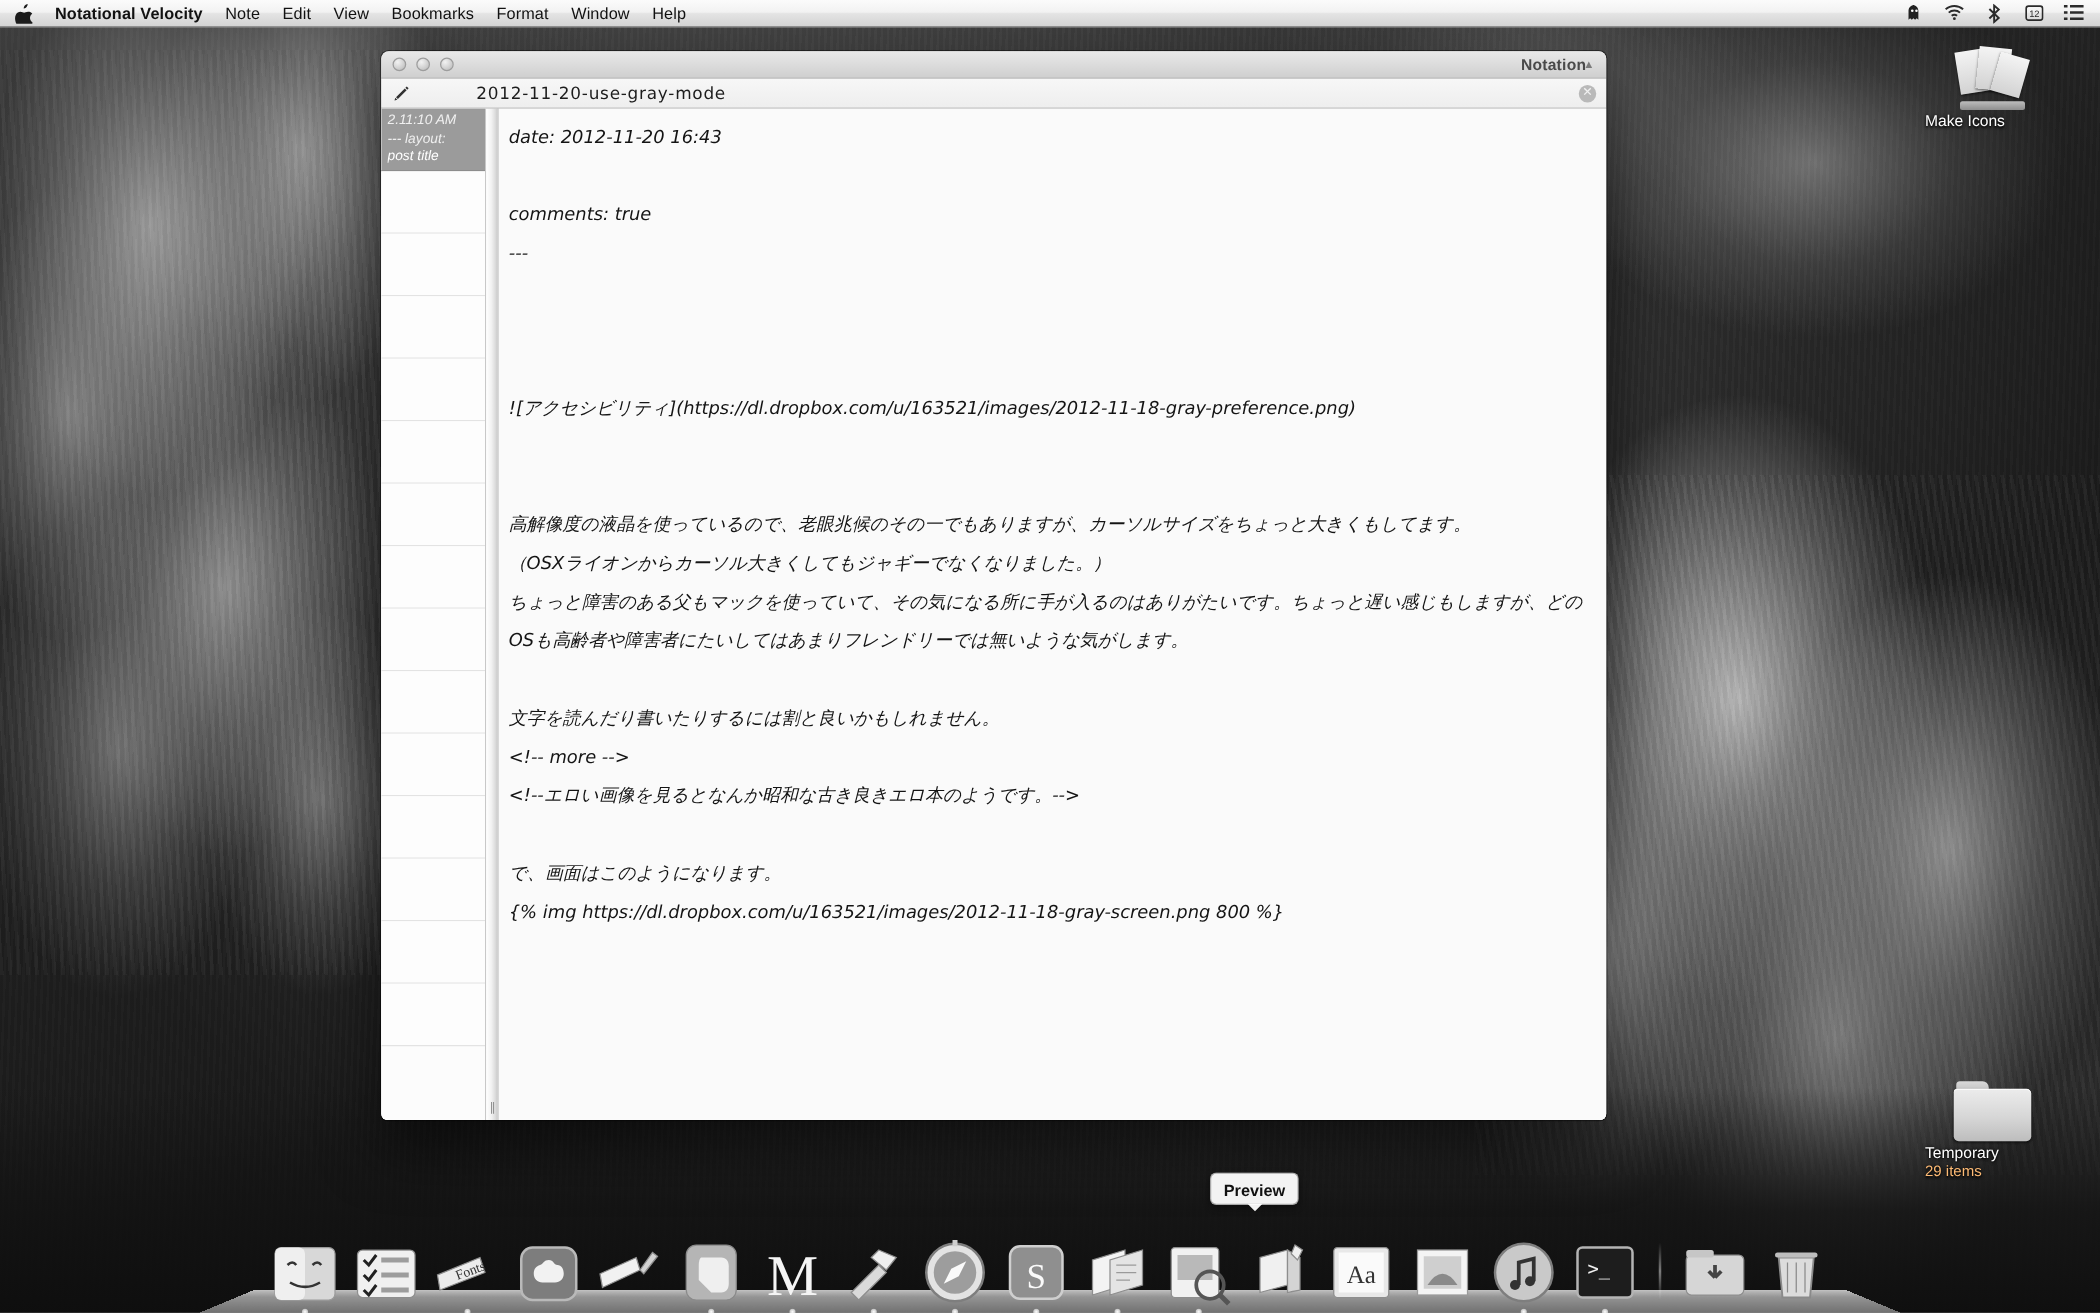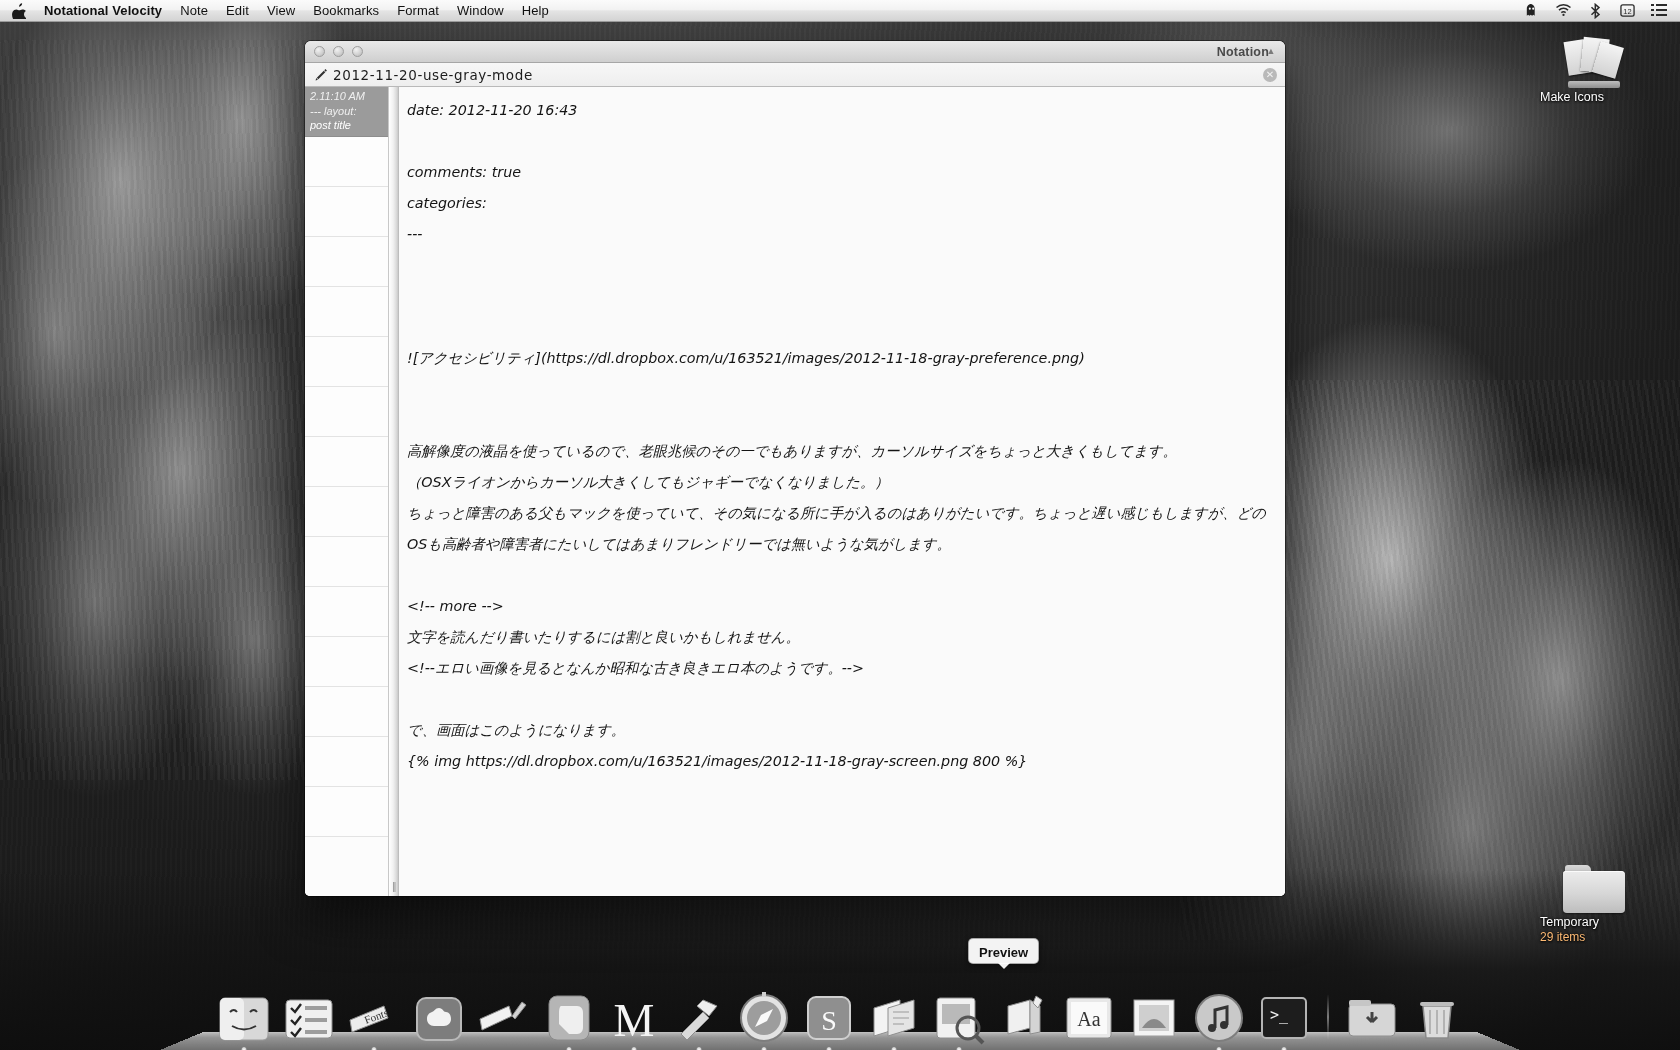--- a/index.html
+++ b/index.html
@@ -115,20 +115,21 @@
   #nvtitle .grip{
     position:absolute; right:8px; top:4px; width:12px; height:12px;
     display:flex; align-items:center; justify-content:center; color:#7b7b7b; font-size:9px;
   }
   #nvsearch{
     height:24px;
     background:linear-gradient(to bottom,#f7f7f7,#eeeeee);
     border-bottom:1px solid #b9b9b9;
     display:flex; align-items:center; padding:0 8px;
     position:relative;
+    gap:48px;
   }
   #nvsearch .pen{ width:16px; height:16px; display:flex; align-items:center; justify-content:center; margin-right:4px; }
   #nvsearch .qv{
     flex:1; font-size:13.5px; color:#1c1c1c; letter-spacing:.6px;
     font-family:"DejaVu Sans","Liberation Sans",sans-serif;
   }
   #nvsearch .clr{
     width:14px; height:14px; border-radius:50%; background:#b9b9b9;
     color:#f2f2f2; font-size:10px; line-height:14px; text-align:center;
     font-family:"Liberation Sans",sans-serif;
@@ -399,34 +400,33 @@
     </div>
 
     <div id="nvdiv">
       <div class="handle">||</div>
     </div>
 
     <div id="editor">
       <div class="p">date: 2012-11-20 16:43</div>
       <div class="blank"></div>
       <div class="p">comments: true</div>
-      <div class="p">categories:</div>
       <div class="p">---</div>
       <div class="blank"></div>
       <div class="blank"></div>
       <div class="blank"></div>
       <div class="p">![アクセシビリティ](https://dl.dropbox.com/u/163521/images/2012-11-18-gray-preference.png)</div>
       <div class="blank"></div>
       <div class="blank"></div>
       <div class="p">高解像度の液晶を使っているので、老眼兆候のその一でもありますが、カーソルサイズをちょっと大きくもしてます。</div>
       <div class="p">（OSXライオンからカーソル大きくしてもジャギーでなくなりました。）</div>
       <div class="p">ちょっと障害のある父もマックを使っていて、その気になる所に手が入るのはありがたいです。ちょっと遅い感じもしますが、どのOSも高齢者や障害者にたいしてはあまりフレンドリーでは無いような気がします。</div>
       <div class="blank"></div>
+      <div class="p">文字を読んだり書いたりするには割と良いかもしれません。</div>
       <div class="p">&lt;!-- more --&gt;</div>
-      <div class="p">文字を読んだり書いたりするには割と良いかもしれません。</div>
       <div class="p">&lt;!--エロい画像を見るとなんか昭和な古き良きエロ本のようです。--&gt;</div>
       <div class="blank"></div>
       <div class="p">で、画面はこのようになります。</div>
       <div class="p">{% img https://dl.dropbox.com/u/163521/images/2012-11-18-gray-screen.png 800 %}</div>
     </div>
 
   </div>
 </div>
 
 <div id="preview-tip">Preview</div>

